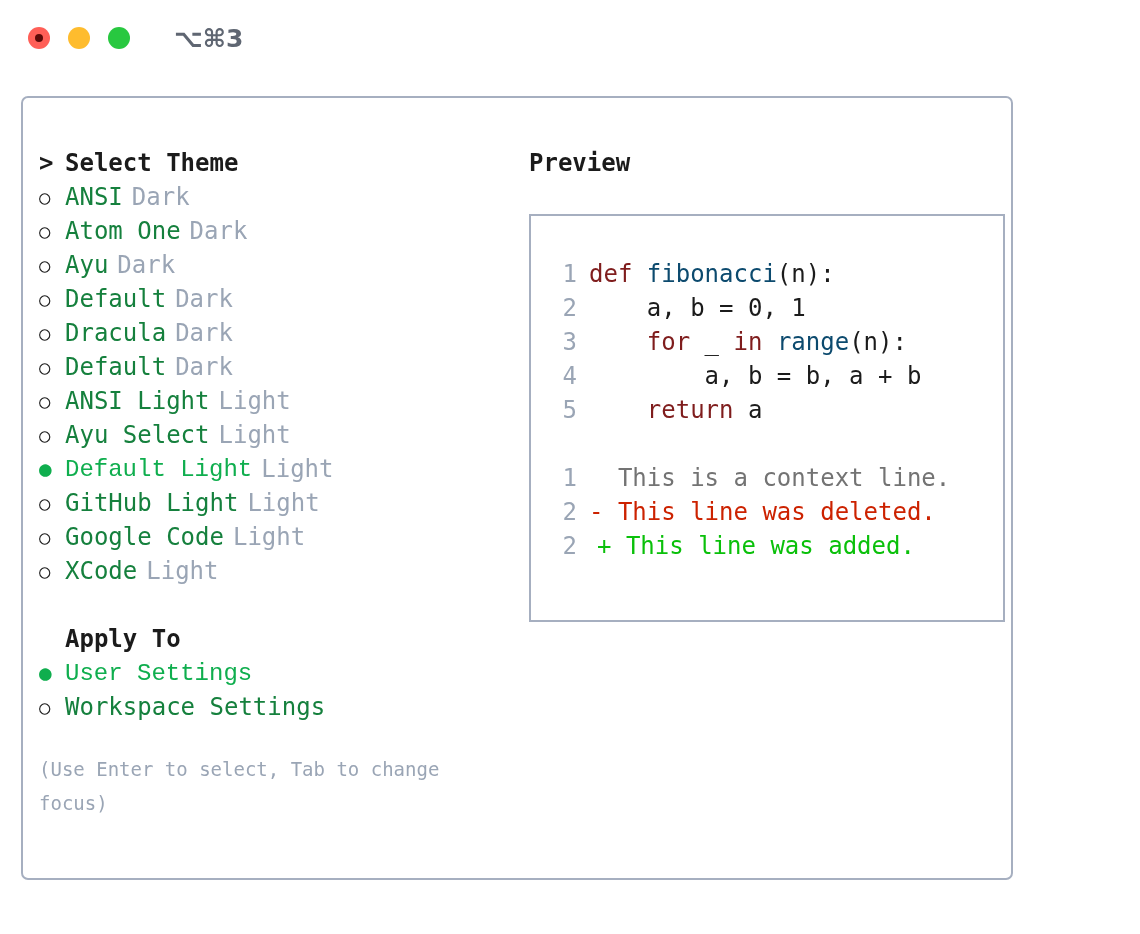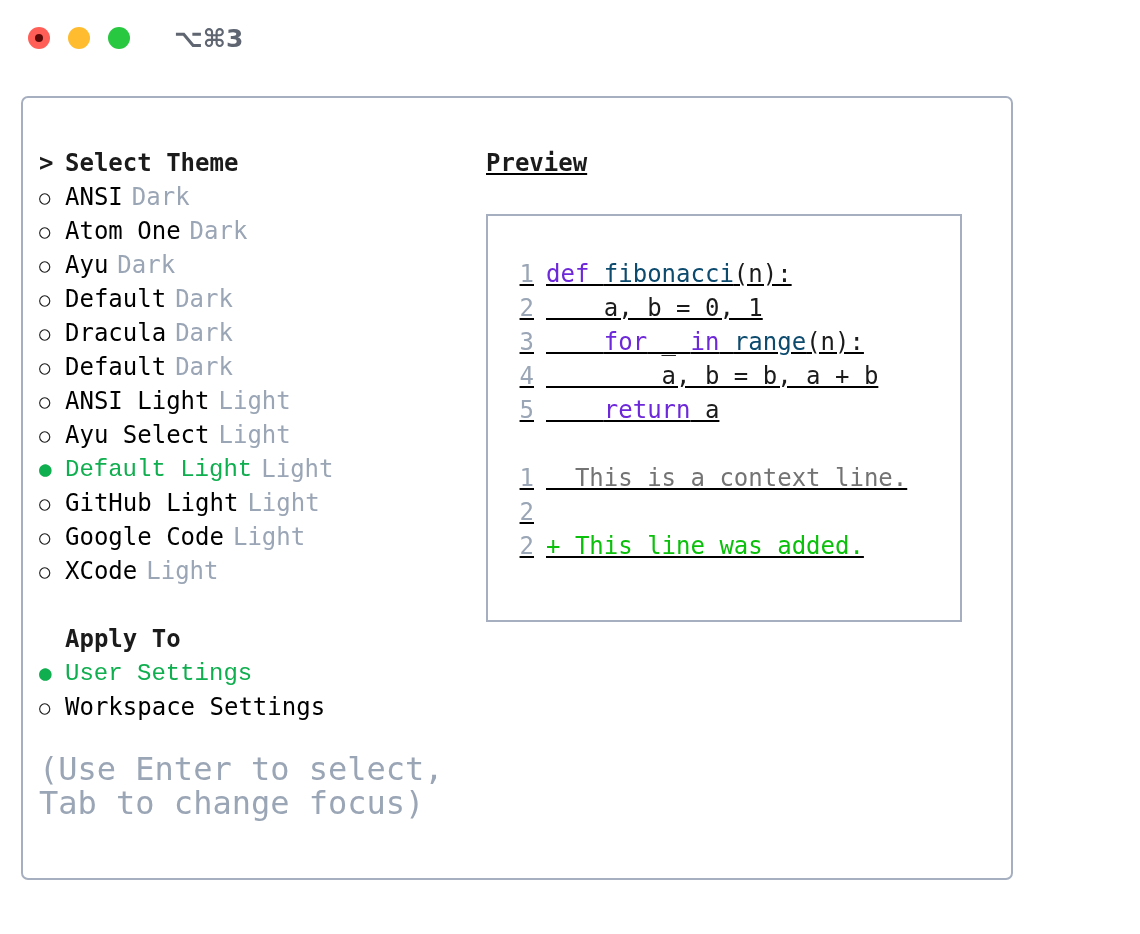--- a/index.html
+++ b/index.html
@@ -111,45 +111,44 @@
   .bullet {
     width: 26px;
     display: inline-block;
     font-size: 19px;
     line-height: 34px;
     color: #1b1b1b;
     flex: none;
   }
   .opt-row.selected .bullet { color: #0fae4e; font-size: 21px; }
   .opt-row.selected .opt-label { color: #0fae4e; font-family: Liberation Mono, monospace; }
-  .opt-label { color: #000000; }
+  .opt-label { color: #15803d; }
   .opt-suffix {
     color: #9aa5b5;
     margin-left: 9px;
     text-align: center;
   }
 
   .spacer-row { height: 34px; }
 
   .help-text {
     margin-top: 28px;
-    font-size: 32px;
+    font-size: 19px;
     line-height: 34px;
     color: #9aa5b5;
     width: 410px;
     white-space: pre-wrap;
   }
 
   
   .right-col {
     position: absolute;
-    left: 463px;
+    left: 506px;
     top: 48px;
     width: 480px;
-    text-decoration: underline;
   }
   .preview-title {
     font-size: 24px;
     font-weight: 700;
     color: #1b1b1b;
     height: 34px;
     line-height: 34px;
   }
   .preview-box {
     margin-top: 34px;
@@ -167,29 +166,29 @@
     white-space: pre;
   }
   .lineno {
     width: 34px;
     text-align: right;
     color: #9aa5b5;
     flex: none;
     margin-right: 12px;
   }
   .code-text { color: #1b1b1b; }
-  .tok-kw   { color: #6d28d9; }
+  .tok-kw   { color: #7f1d1d; }
   .tok-fn   { color: #0c4a6e; }
   .tok-plain{ color: #1b1b1b; }
 
   .blank-line { height: 34px; }
 
   .diff-ctx { color: #737373; }
   .diff-del { color: #cc2200; }
-  .diff-add { color: #0ac00a; }
+  .diff-add { color: #0ac00a; margin-left: 8px; }
 </style>
 </head>
 <body>
 
 <div class="titlebar">
   <div class="lights">
     <div class="light red">
       <div class="inner-dot"></div>
     </div>
     <div class="light amber"></div>
@@ -244,20 +243,20 @@
         <div id="code-block">
             <div class="code-line"><span class="lineno">1</span><span class="code-text"><span class="tok-kw">def </span><span class="tok-fn">fibonacci</span><span class="tok-plain">(n):</span></span></div>
             <div class="code-line"><span class="lineno">2</span><span class="code-text"><span class="tok-plain">    a, b = 0, 1</span></span></div>
             <div class="code-line"><span class="lineno">3</span><span class="code-text"><span class="tok-plain">    </span><span class="tok-kw">for</span><span class="tok-plain"> _ </span><span class="tok-kw">in</span><span class="tok-plain"> </span><span class="tok-fn">range</span><span class="tok-plain">(n):</span></span></div>
             <div class="code-line"><span class="lineno">4</span><span class="code-text"><span class="tok-plain">        a, b = b, a + b</span></span></div>
             <div class="code-line"><span class="lineno">5</span><span class="code-text"><span class="tok-plain">    </span><span class="tok-kw">return</span><span class="tok-plain"> a</span></span></div>
           </div>
         <div class="blank-line"></div>
         <div id="diff-block">
             <div class="code-line"><span class="lineno">1</span><span class="diff-ctx">  This is a context line.</span></div>
-            <div class="code-line"><span class="lineno">2</span></div>
+            <div class="code-line"><span class="lineno">2</span><span class="diff-del">- This line was deleted.</span></div>
             <div class="code-line"><span class="lineno">2</span><span class="diff-add">+ This line was added.</span></div>
           </div>
       </div>
     </div>
 
   </div>
 </div>
 
 </body></html>

